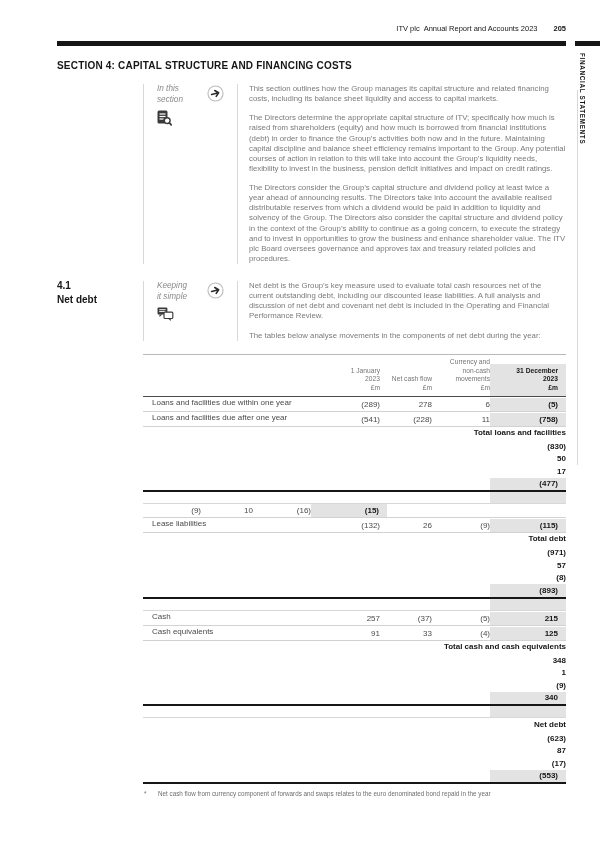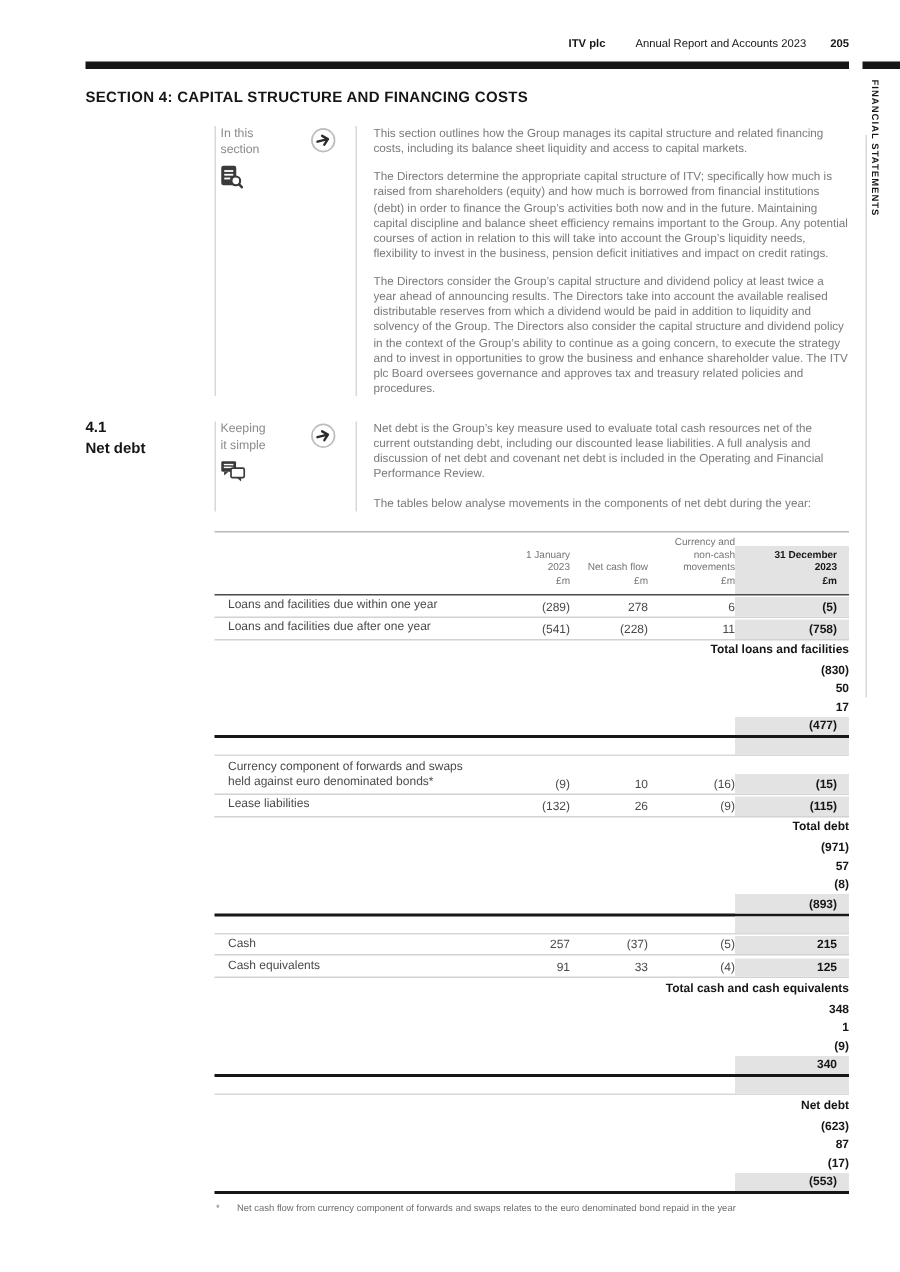--- a/index.html
+++ b/index.html
@@ -8,38 +8,38 @@
     font-family:"Liberation Sans", sans-serif; overflow:hidden; color:#161616;
   }
   .pre { white-space:pre-line; }
 
   
   .header-meta {
     position:absolute; top:24px; left:57px; width:509px;
     display:flex; justify-content:flex-end; align-items:baseline;
     font-size:7.5px; color:#161616;
   }
-  .brand { font-weight:700; margin-right:20px; }
+  .brand { font-weight:400; margin-right:4px; }
   .page-num { font-weight:700; margin-left:16px; }
 
   .top-bar { position:absolute; left:57px; top:41px; width:509px; height:5px; background:var(--bar,#161616); }
   .tab-bar { position:absolute; left:575px; top:41px; width:25px; height:5px; background:var(--bar,#161616); }
   .side-tab {
     position:absolute; left:579px; top:53px; writing-mode:vertical-rl;
     font-size:6.3px; font-weight:700; letter-spacing:0.7px; color:var(--bar,#161616);
   }
   .side-rule { position:absolute; left:577px; top:90px; width:1px; height:375px; background:var(--rule,#d8d8d8); }
 
   .section-title { position:absolute; left:57px; top:60px; font-size:10px; font-weight:700; letter-spacing:0.2px;text-align:right; }
 
   
   .block { position:absolute; left:143px; width:423px; display:flex; align-items:stretch; }
   .block.intro  { top:84px; }
   .block.simple { top:281px; }
-  .rail { width:64px; border-left:1px solid var(--rule,#d8d8d8); padding-left:3px; box-sizing:border-box; }
+  .rail { width:64px; border-left:1px solid var(--rule,#d8d8d8); padding-left:13px; box-sizing:border-box;font-style:italic; }
   .rail-label { font-size:8.2px; color:#8a8a8a; line-height:1.3; }
   .rail-icon { margin-top:5px; }
   .arrow-col { width:30px; padding-top:1px; }
   .text-col { flex:1; border-left:1px solid var(--rule,#d8d8d8); padding-left:11px; }
   .text-col p { margin:0 0 9px 0; font-size:7.8px; line-height:1.3; color:var(--muted_text,#7a7a7a); }
   .text-col p:last-child { margin-bottom:0; }
 
   .heading-41 { position:absolute; left:57px; top:279px; font-size:10px; font-weight:700; line-height:1.35; }
 
   
@@ -188,21 +188,20 @@
         <div class="cn c3">17</div>
         <div class="c4">(477)</div>
       </div>
 
       <div class="gaprow">
           <div class="sp"></div>
           <div class="g4"></div>
         </div>
 
       <div class="trow r">
-        <div class="cl">Currency component of forwards and swaps held against euro denominated bonds*</div>
         <div class="cn c1">(9)</div>
         <div class="cn c2">10</div>
         <div class="cn c3">(16)</div>
         <div class="c4">(15)</div>
       </div>
 
       <div class="trow r">
         <div class="cl">Lease liabilities</div>
         <div class="cn c1">(132)</div>
         <div class="cn c2">26</div>

